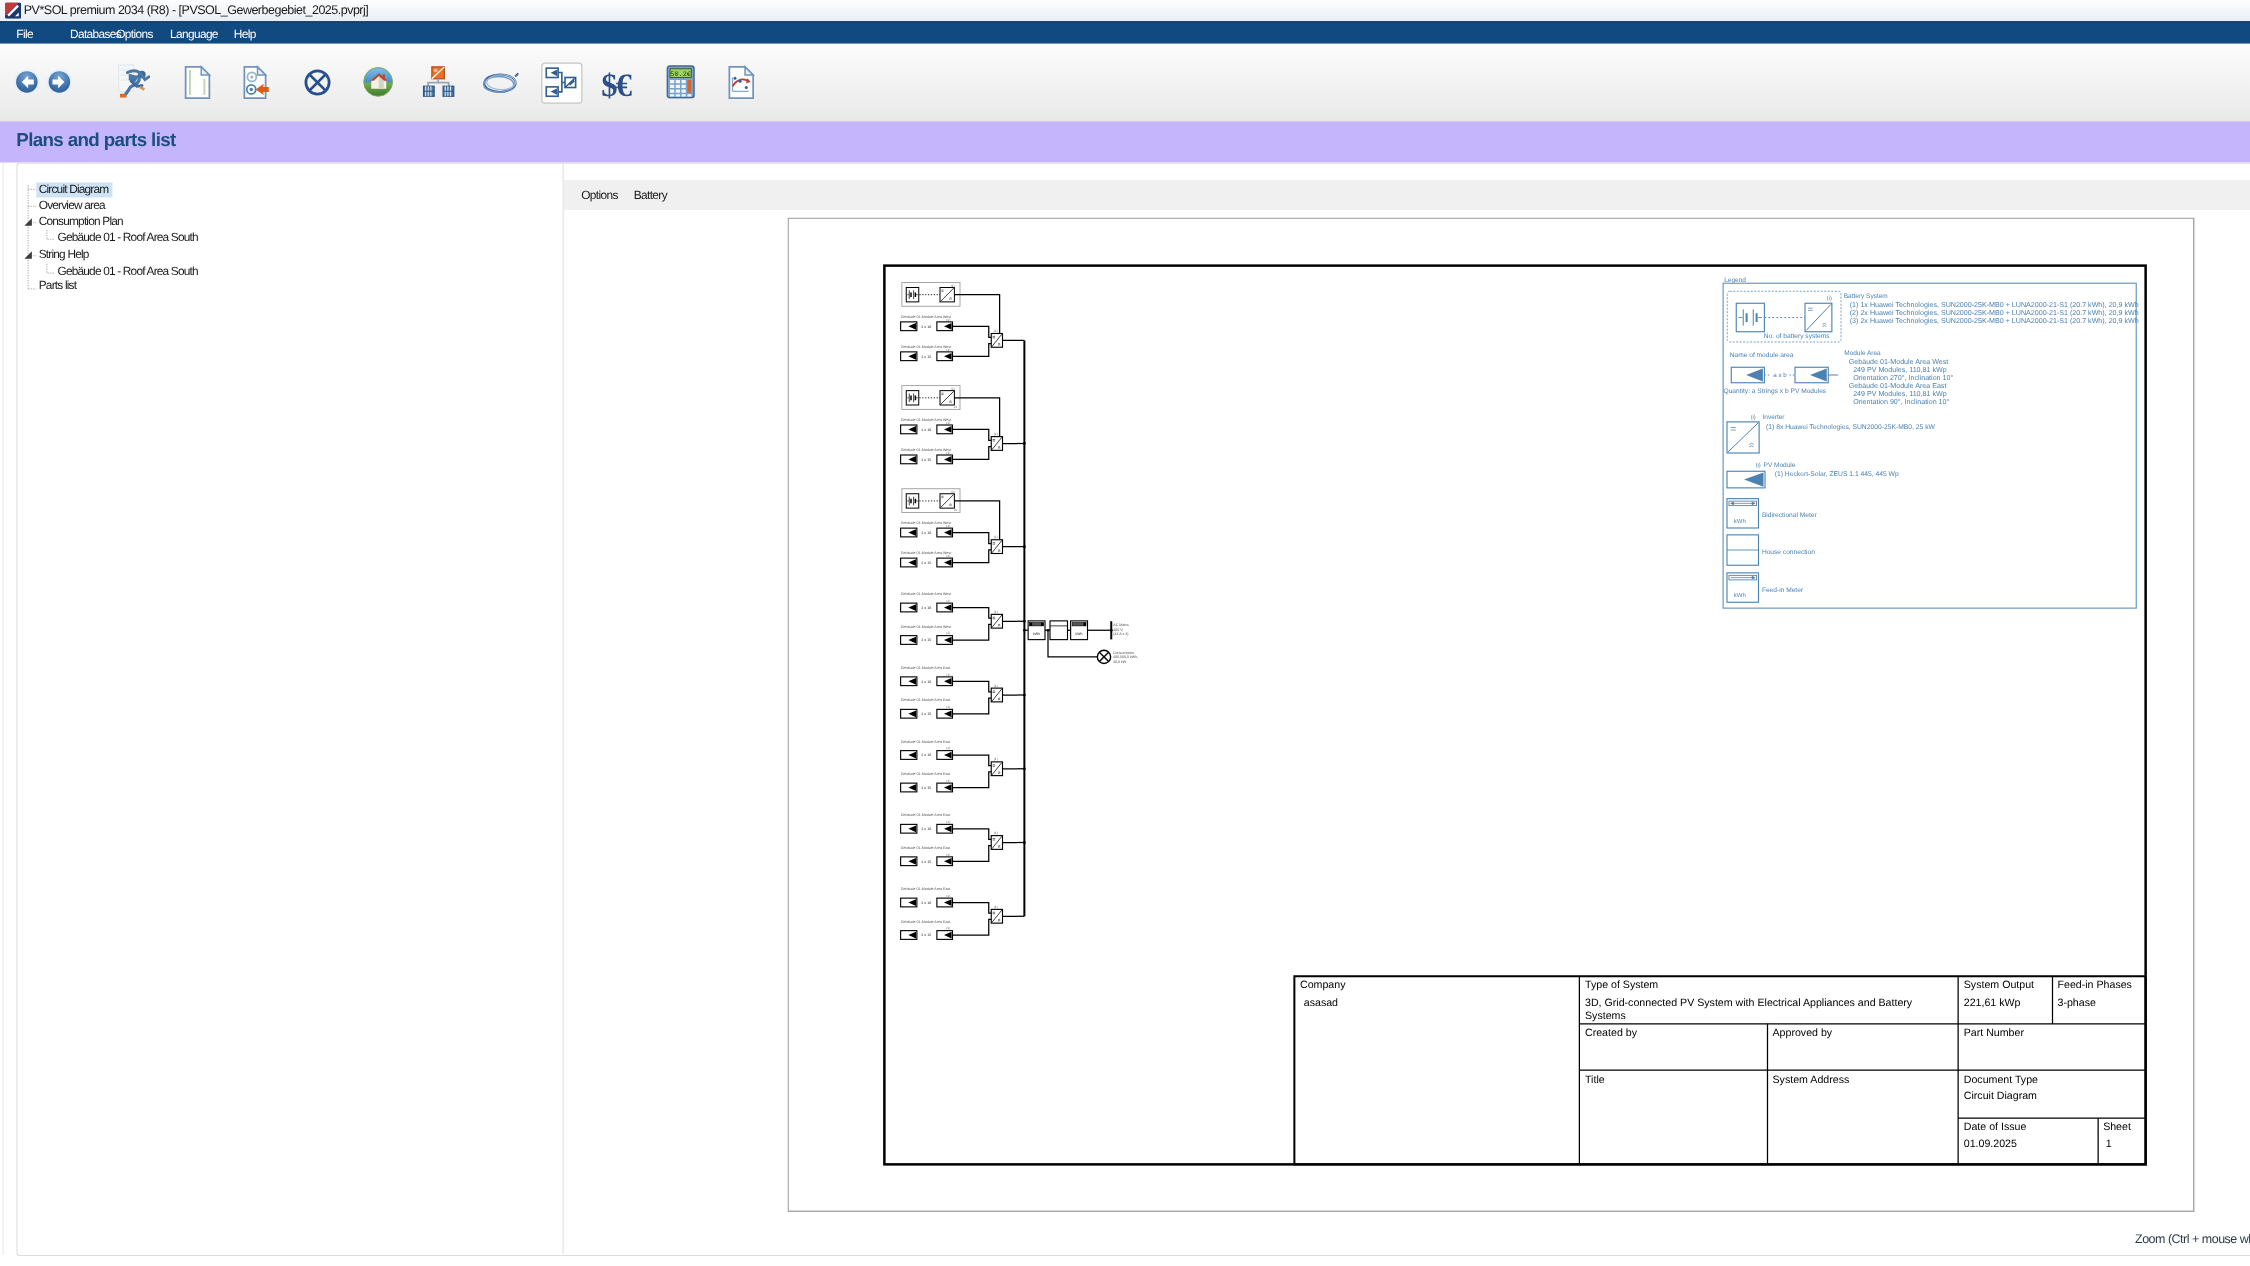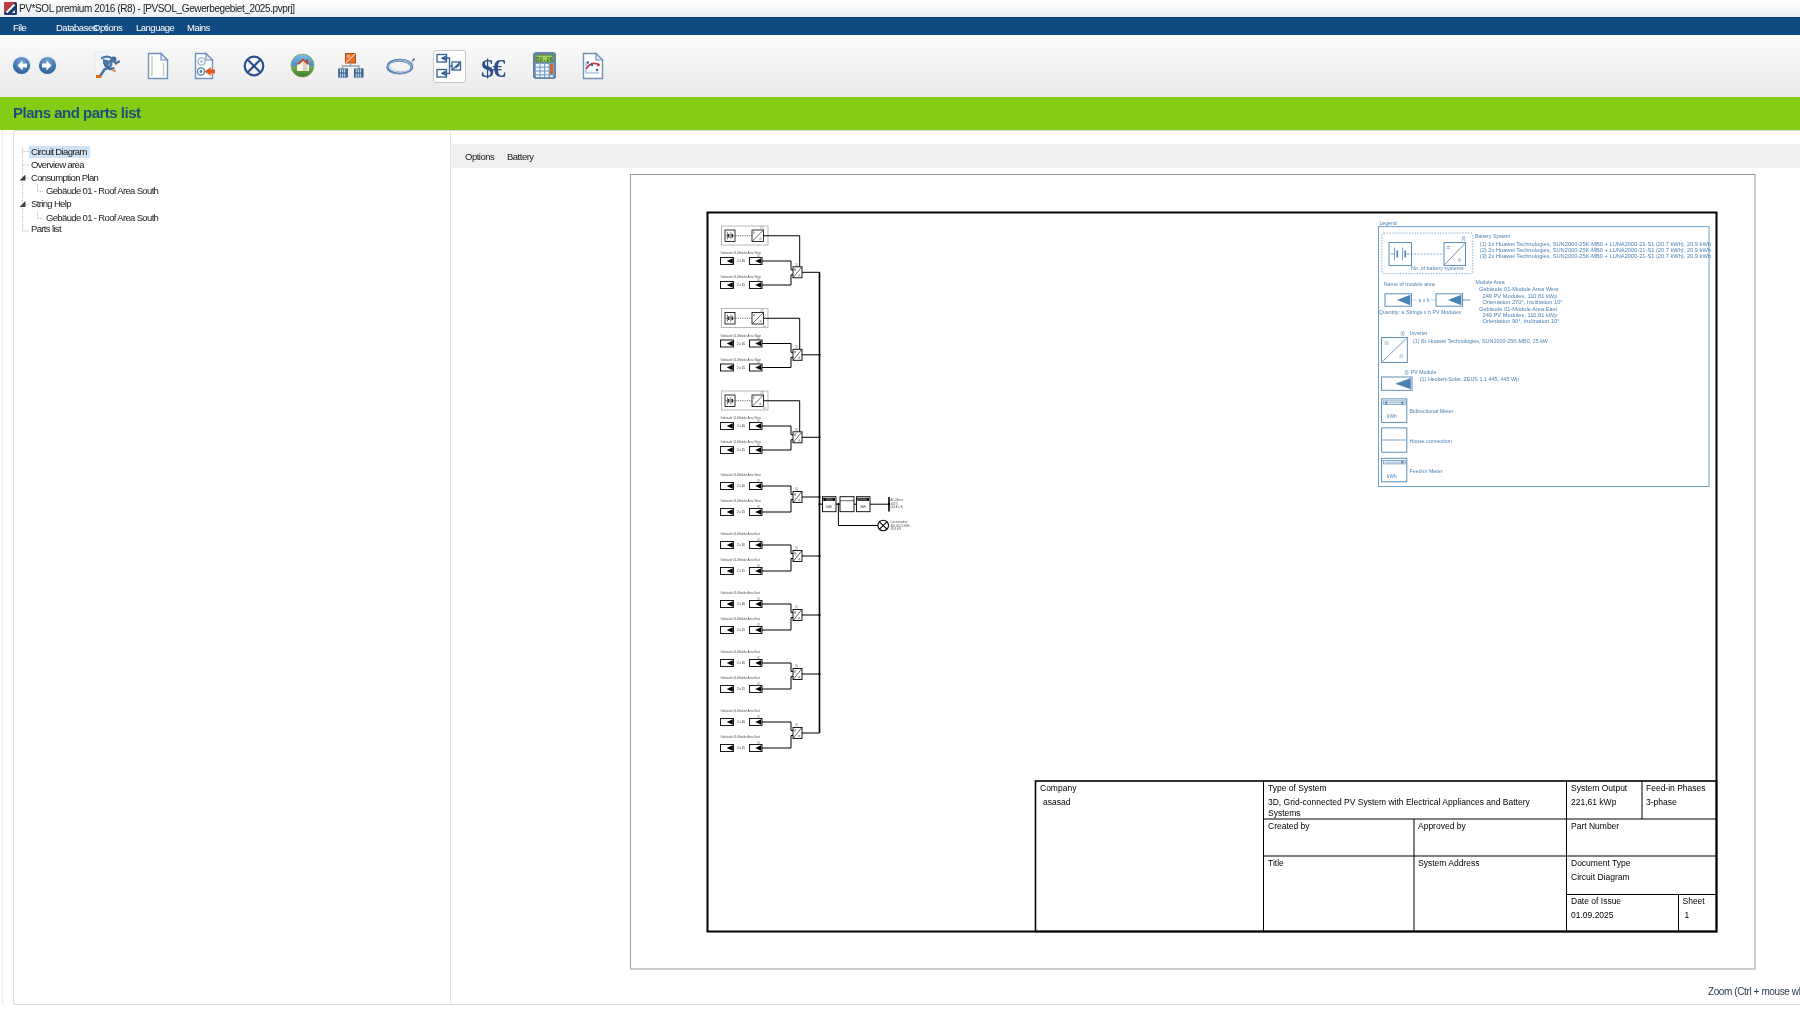--- a/index.html
+++ b/index.html
@@ -5,46 +5,46 @@
   html,body{margin:0;padding:0;width:1800px;height:1013px;overflow:hidden;background:#fff;
     font-family:"Liberation Sans",sans-serif;-webkit-font-smoothing:antialiased;}
   svg text{-webkit-font-smoothing:antialiased;}
   .abs{position:absolute;}
   #titlebar{left:0;top:0;width:1800px;height:17px;background:linear-gradient(#fefefe,#e9eef5);}
   #titletext{left:19px;top:2.5px;font-size:10px;letter-spacing:-0.4px;color:#1a1a1a;}
   #appicon{left:4px;top:2px;width:13px;height:13px;}
   #menubar{left:0;top:17px;width:1800px;height:18px;background:#114a80;border-top:1px solid #0d3c69;box-sizing:border-box;}
   .mitem{position:absolute;top:4px;font-size:9.5px;letter-spacing:-0.5px;color:#fff;}
   #toolbar{left:0;top:35px;width:1800px;height:62px;background:linear-gradient(#fcfcfc,#e9e9e9);}
-  #pagehead{left:0;top:97px;width:1800px;height:33px;background:#84cc16;}
+  #pagehead{left:0;top:97px;width:1800px;height:33px;background:#c4b5fd;}
   #pagehead h1{position:absolute;left:13px;top:7px;margin:0;font-size:15px;letter-spacing:-0.5px;font-weight:bold;color:#1d4e7e;}
   #cborder-top{left:13px;top:130px;width:1787px;height:873px;border:1px solid #dcdcdc;border-right:none;border-radius:3px 0 0 3px;}
   #splitter{left:450px;top:131px;width:1px;height:872px;background:#e3e3e3;}
   #menustrip{left:451px;top:144px;width:1349px;height:24px;background:#f0f0f0;}
   .stripitem{position:absolute;top:7px;font-size:9.5px;letter-spacing:-0.5px;color:#1a1a1a;}
   #zoomtext{left:1708px;top:986px;font-size:10px;letter-spacing:-0.4px;color:#2c3a48;white-space:nowrap;}
   .treetxt{position:absolute;font-size:9.5px;letter-spacing:-0.65px;color:#1a1a1a;white-space:nowrap;}
   #treesel{left:29px;top:145.5px;width:61px;height:12px;background:#cfe3f6;}
 </style>
 </head>
 <body>
 <div class="abs" id="titlebar"></div>
 <svg class="abs" id="appicon" viewBox="0 0 13 13">
     <rect width="13" height="13" rx="1.5" fill="#1b3a6b"></rect>
     <path d="M0 11 L11 0 L1.5 0 Q0 0 0 1.5 Z" fill="#c43a3a"></path>
     <path d="M2.5 10.5 L10.5 2.5" stroke="#fff" stroke-width="2"></path>
     <path d="M8 11 L11 8 L11 11 Z" fill="#fff"></path>
   </svg>
-<div class="abs" id="titletext">PV*SOL premium 2016 (R8) - [PVSOL_Gewerbegebiet_2025.pvprj]</div>
+<div class="abs" id="titletext">PV*SOL premium 2034 (R8) - [PVSOL_Gewerbegebiet_2025.pvprj]</div>
 <div class="abs" id="menubar">
   <span class="mitem" style="left:13px">File</span>
   <span class="mitem" style="left:56px">Databases</span>
   <span class="mitem" style="left:93px">Options</span>
   <span class="mitem" style="left:136px">Language</span>
-  <span class="mitem" style="left:187px">Mains</span>
+  <span class="mitem" style="left:187px">Help</span>
 </div>
 <div class="abs" id="toolbar">
 <svg class="abs" style="left:11px;top:20px" width="21" height="21" viewBox="0 0 21 21">
   <defs>
         <radialGradient id="bg1" cx="0.5" cy="0.3" r="0.8">
           <stop offset="0" stop-color="#7ba7d4"></stop>
           <stop offset="0.6" stop-color="#3b6ea8"></stop>
           <stop offset="1" stop-color="#2a5586"></stop>
         </radialGradient>
       </defs>

